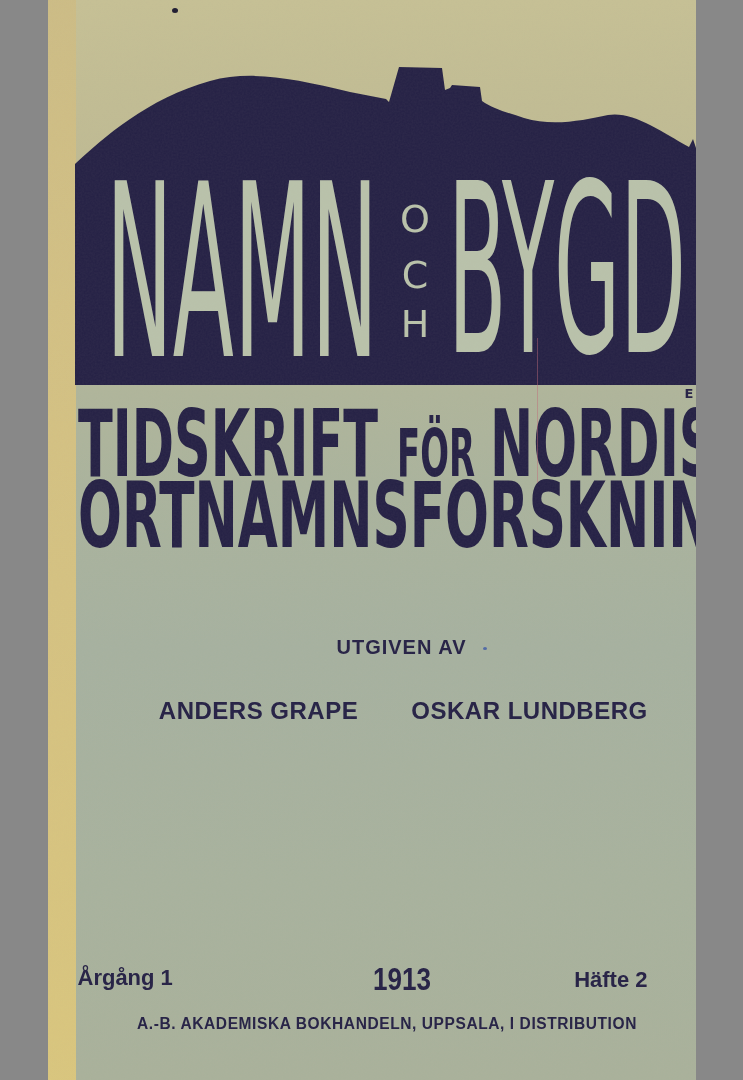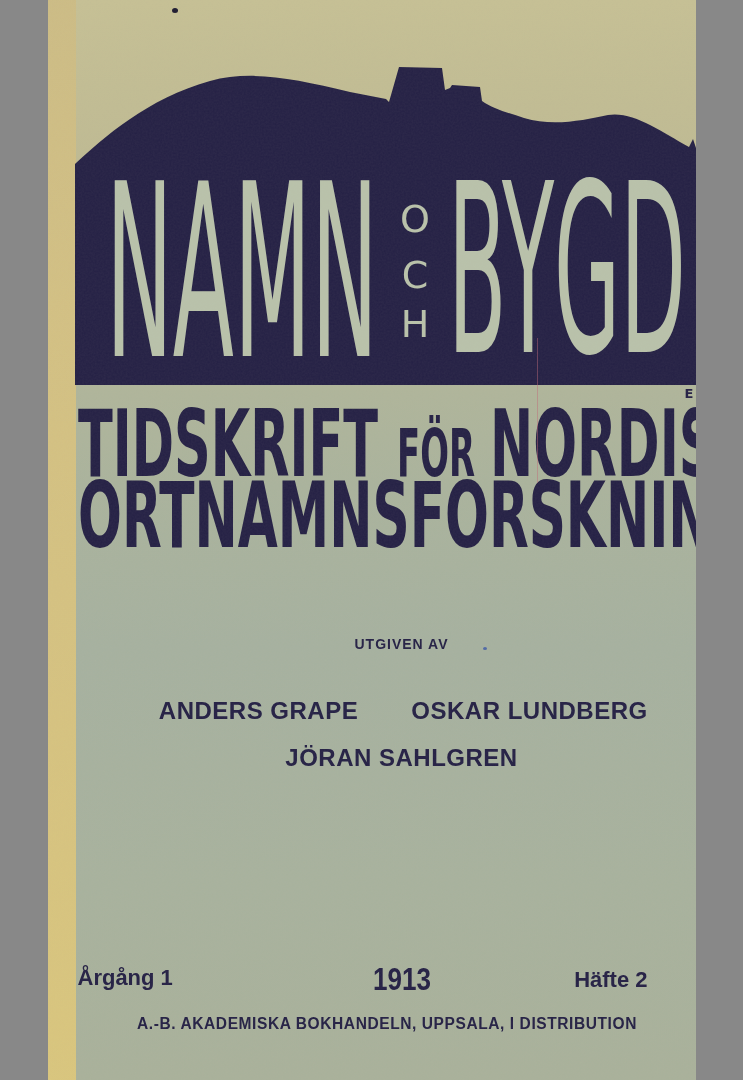--- a/index.html
+++ b/index.html
@@ -36,21 +36,21 @@
   .masthead text{font-family:"DejaVu Sans",sans-serif;fill:var(--paper-cut);}
   .subtitle-svg{position:absolute;left:0;top:395px;width:743px;height:180px;}
   .subtitle-svg text{font-family:"DejaVu Sans",sans-serif;font-weight:700;fill:var(--ink);}
   .signature{
     position:absolute;left:637px;top:386px;width:70px;
     font-size:13px;font-weight:700;letter-spacing:2px;color:var(--ink);
     font-family:"DejaVu Sans",sans-serif;
   }
   .typeset{position:absolute;color:var(--ink);white-space:nowrap;}
   .centered{transform:translateX(-50%);}
-  .utgiven{top:636px;left:354px;font-size:14px;font-weight:700;letter-spacing:1px;}
+  .utgiven{top:636px;left:354px;font-size:20px;font-weight:700;letter-spacing:1px;}
   .editor{font-size:24px;font-weight:700;letter-spacing:.5px;}
   .editor-1{top:697px;left:211px;}
   .editor-2{top:697px;left:482px;}
   .editor-3{top:744px;left:354px;}
   .volume{top:965px;left:30px;font-size:22px;font-weight:700;text-align:center;}
   .year{top:962px;left:354px;font-size:31px;font-weight:700;transform:translateX(-50%) scaleX(.84);}
   .issue{top:967px;right:48px;font-size:22px;font-weight:700;text-align:center;}
   .distribution{top:1015px;left:339px;font-size:16px;font-weight:700;letter-spacing:.6px;transform:translateX(-50%) scaleX(.97);}
   .ink-speck{
     position:absolute;left:124px;top:8px;width:6px;height:5px;border-radius:50%;
@@ -96,21 +96,20 @@
     <text x="30" y="476" font-size="92" textLength="300" lengthAdjust="spacingAndGlyphs">TIDSKRIFT</text>
     <text x="349" y="476" font-size="66" textLength="78" lengthAdjust="spacingAndGlyphs">FÖR</text>
     <text x="442" y="476" font-size="92" textLength="266" lengthAdjust="spacingAndGlyphs">NORDISK</text>
     <text x="30" y="547" font-size="90" textLength="676" lengthAdjust="spacingAndGlyphs">ORTNAMNSFORSKNING</text>
   </svg>
 
   <div class="typeset centered utgiven">UTGIVEN AV</div>
   <div class="blue-dot"></div>
   <div class="typeset centered editor editor-1">ANDERS GRAPE</div>
   <div class="typeset centered editor editor-2">OSKAR LUNDBERG</div>
-  <div class="typeset centered editor editor-3">JÖRAN SAHLGREN</div>
 
   <div class="paper-blemish"></div>
   <div class="scan-line"></div>
 
   <div class="typeset volume">Årgång 1</div>
   <div class="typeset year">1913</div>
   <div class="typeset issue">Häfte 2</div>
   <div class="typeset distribution">A.-B. AKADEMISKA BOKHANDELN, UPPSALA, I DISTRIBUTION</div>
 
   <svg class="texture">

